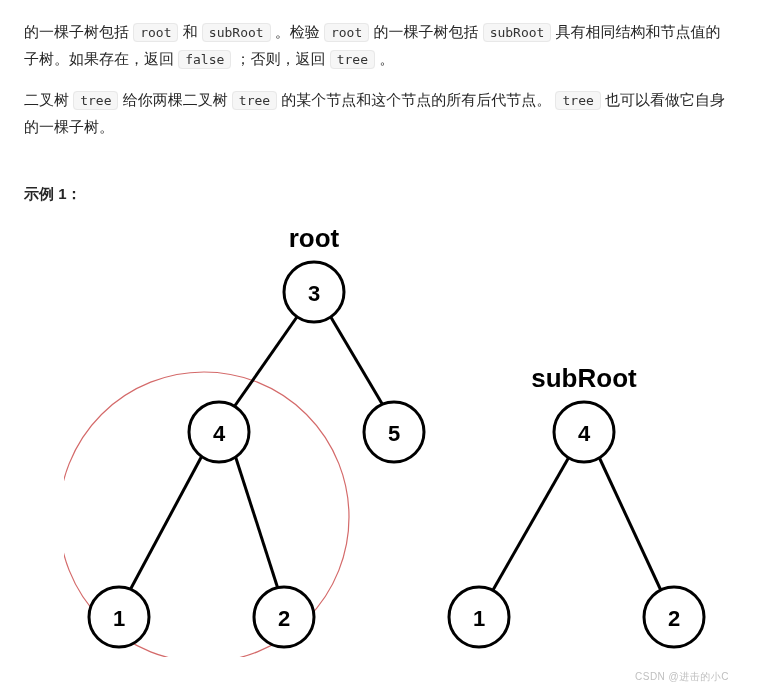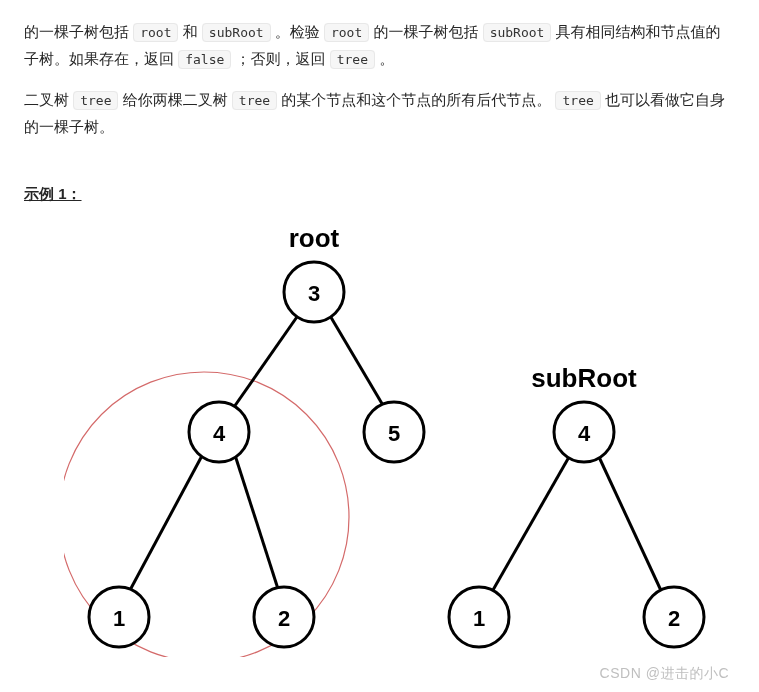--- a/index.html
+++ b/index.html
@@ -22,32 +22,31 @@
       border-radius: 4px;
       padding: 1px 6px;
       font-family: Menlo, Consolas, monospace;
       font-size: 13px;
       color: #333;
     }
     .example-label {
       font-weight: 700;
       margin-top: 40px;
       margin-bottom: 8px;
-      text-decoration: underline;
     }
     .diagram-wrap {
       margin-top: 10px;
       margin-left: 40px;
     }
     .watermark {
       position: absolute;
       bottom: 6px;
       right: 30px;
       color: #bfbfbf;
-      font-size: 14px;
+      font-size: 10px;
       letter-spacing: 0.5px;
     }
   </style>
 </head>
 <body>
 
 <p class="para">
   <span>的一棵子树包括 </span>
   <code class="inline">root</code>
   <span> 和 </span>

